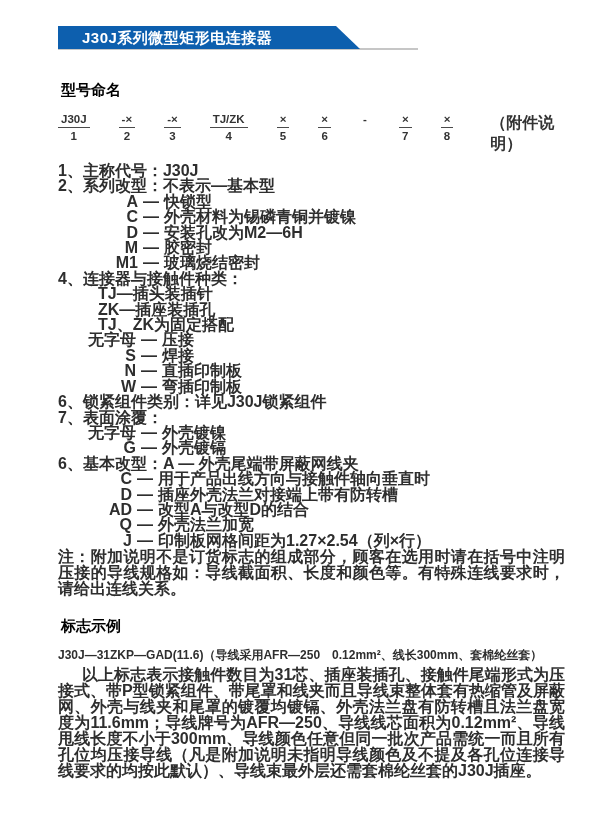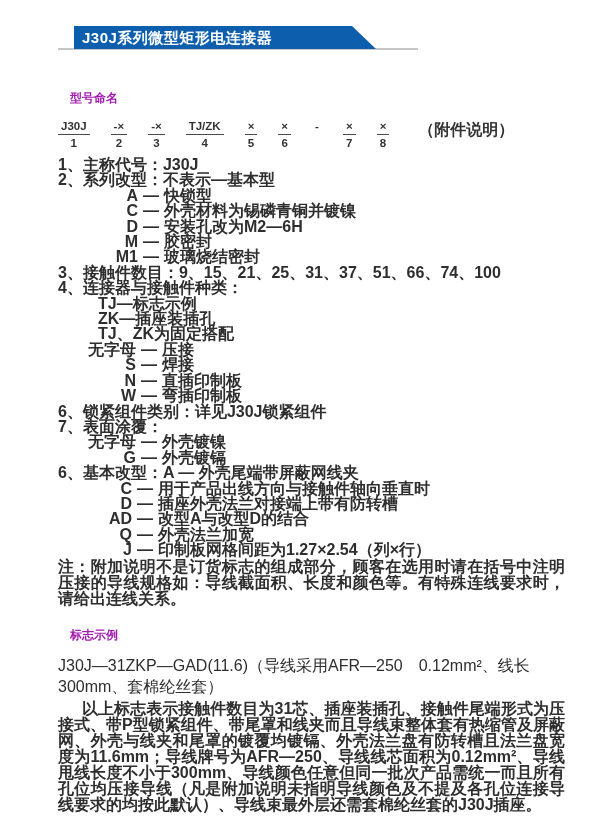--- a/index.html
+++ b/index.html
@@ -3,48 +3,48 @@
 <meta charset="utf-8">
 <style>
   html,body{margin:0;padding:0;}
   body{
     width:613px;height:825px;background:#ffffff;position:relative;overflow:hidden;
     font-family:"Liberation Sans","DejaVu Sans",sans-serif;color:#2e2e2e;
     -webkit-font-smoothing:antialiased;
   }
   .banner-line{position:absolute;left:58px;top:48px;width:360px;height:2px;background:#c6c6c6;z-index:1;}
   .banner{
-    position:absolute;left:74px;top:26px;width:302px;height:23px;background:#0d5fae;z-index:2;
+    position:absolute;left:58px;top:26px;width:302px;height:23px;background:#0d5fae;z-index:2;
     clip-path:polygon(0 0,calc(100% - 24px) 0,100% 100%,0 100%);
-    color:#fff;font-weight:bold;font-size:15px;line-height:23px;padding-left:8px;box-sizing:border-box;
+    color:#fff;font-weight:bold;font-size:15px;line-height:23px;padding-left:24px;box-sizing:border-box;
     letter-spacing:0.5px;white-space:nowrap;
   }
   .content{position:absolute;left:58px;top:78px;width:507px;}
-  .sec-heading{color:#a21caf;font-size:12px;font-weight:bold;margin:12px;}
+  .sec-heading{color:#000000;font-size:15px;font-weight:bold;margin:3px;}
   
-  .formula{margin-top:13px;display:flex;align-items:flex-start;gap:21px;font-size:11.5px;color:#333;font-weight:bold;}
+  .formula{margin-top:13px;display:flex;align-items:flex-start;gap:29px;font-size:11.5px;color:#333;font-weight:bold;}
   .seg{display:flex;flex-direction:column;align-items:center;}
   .seg .top{padding:0 3px 2px;white-space:nowrap;}
   .seg.u .top{border-bottom:1px solid #4a4a4a;}
   .seg .num{padding-top:2px;font-weight:bold;}
   .formula .suffix{margin-left:8px;font-size:16px;font-weight:bold;padding-top:0;}
   
   .lines{margin-top:8px;font-size:16px;line-height:15.4px;font-weight:bold;}
   .line{white-space:nowrap;}
   .opt{display:flex;}
   .opt .key{display:inline-block;text-align:right;}
   .opt .dash{padding:0 5px;}
   .opt.g2 .key{width:80px;}
   .opt.g5 .key{width:78px;}
   .opt.g8 .key{width:74px;}
   .plain.g4{padding-left:40px;}
   .note{margin-top:1px;font-size:16px;line-height:16px;font-weight:bold;text-align:justify;}
   
   .sec2{margin-top:20px;}
-  .example-code{margin-top:11px;font-size:16px;font-weight:normal;}
+  .example-code{margin-top:11px;font-size:12px;font-weight:bold;}
   .desc{margin-top:3px;font-size:16px;line-height:16px;font-weight:bold;text-indent:24px;text-align:justify;}
 </style>
 </head>
 <body>
 
 <div class="banner-line"></div>
 <div class="banner">
   <span>J30J系列微型矩形电连接器</span>
 </div>
 
@@ -119,27 +119,24 @@
     <span class="key">M</span>
     <span class="dash">—</span>
     <span class="t">胶密封</span>
   </div>
       <div class="line opt g2">
     <span class="key">M1</span>
     <span class="dash">—</span>
     <span class="t">玻璃烧结密封</span>
   </div>
       <div class="line item">
-    <span class="t">3、接触件数目：9、15、21、25、31、37、51、66、74、100</span>
-  </div>
-      <div class="line item">
     <span class="t">4、连接器与接触件种类：</span>
   </div>
       <div class="line plain g4">
-    <span class="t">TJ—标志示例</span>
+    <span class="t">TJ—插头装插针</span>
   </div>
       <div class="line plain g4">
     <span class="t">ZK—插座装插孔</span>
   </div>
       <div class="line plain g4">
     <span class="t">TJ、ZK为固定搭配</span>
   </div>
       <div class="line opt g5">
     <span class="key">无字母</span>
     <span class="dash">—</span>

